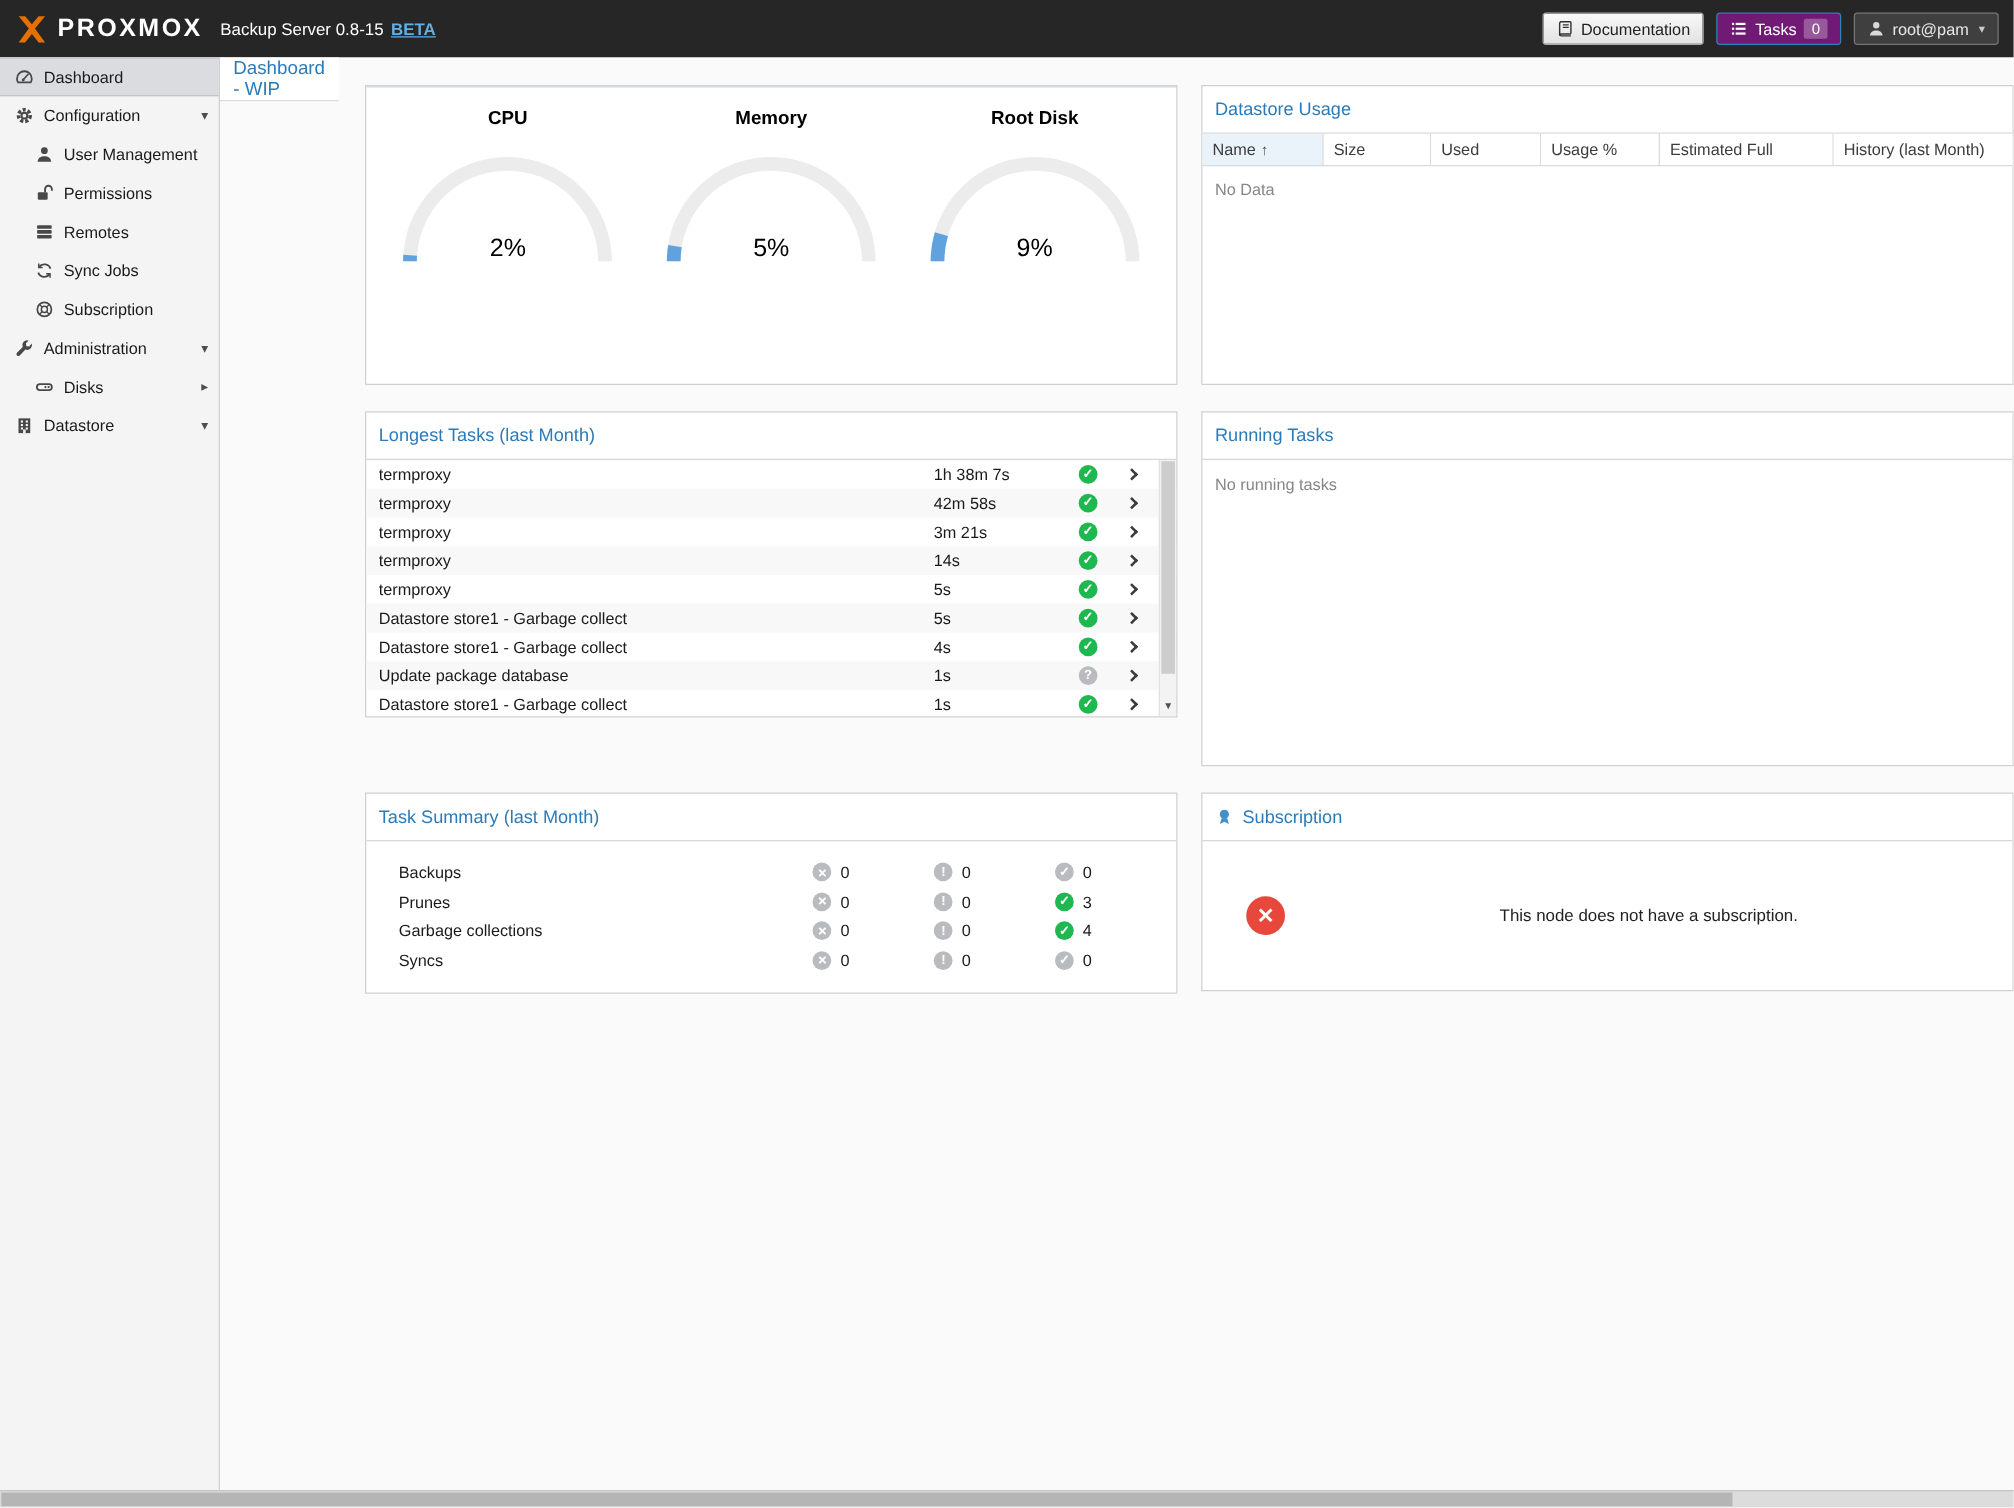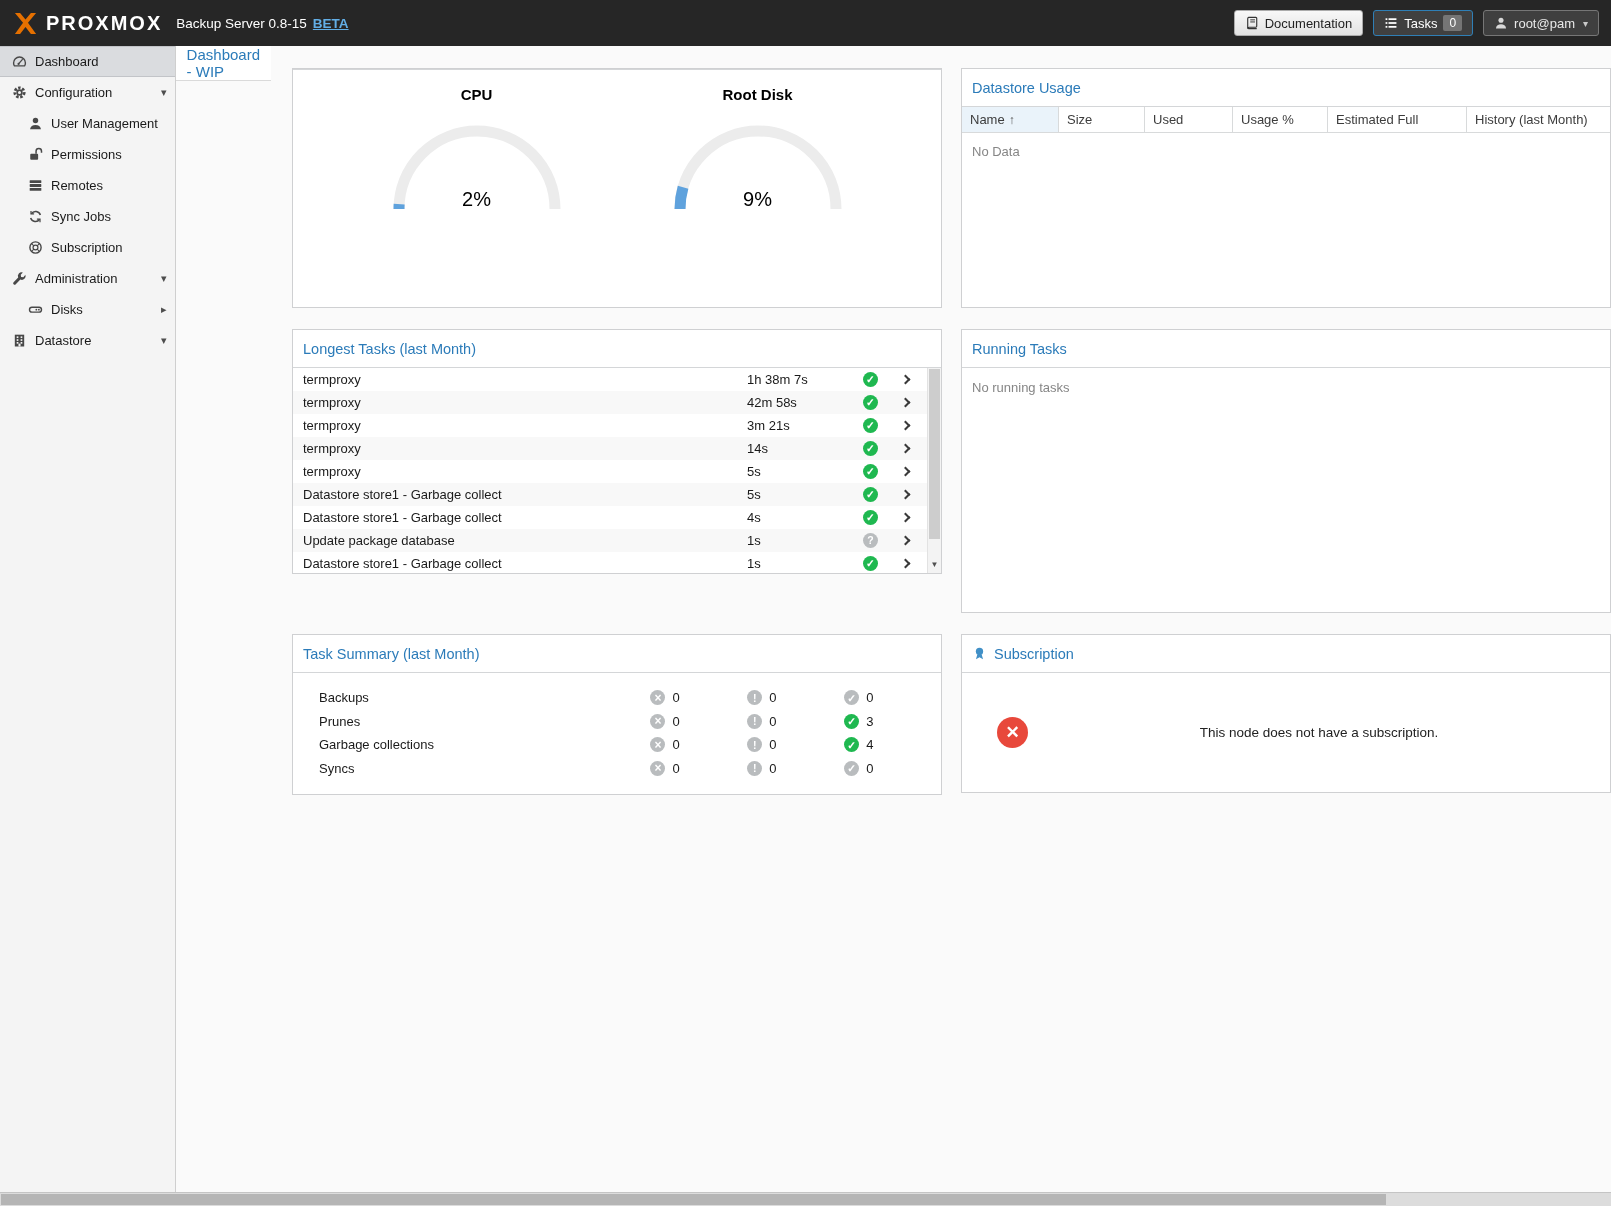--- a/index.html
+++ b/index.html
@@ -10,21 +10,21 @@
   .topbar { height:46px; background:#262626; display:flex; align-items:center; padding:0 12px; }
   .brand { display:flex; align-items:center; gap:7px; margin-right:14px; }
   .brand svg { width:27px; height:27px; display:block; }
   .brand-name { color:#fff; font-weight:bold; font-size:20px; letter-spacing:2px; }
   .topbar-title { color:#fff; font-size:13.5px; }
   .beta-link { color:#62aee6; font-size:13.5px; font-weight:bold; text-decoration:underline; margin-left:6px; cursor:pointer; }
   .topbar-right { margin-left:auto; display:flex; align-items:center; gap:10px; }
   .btn { display:inline-flex; align-items:center; gap:6px; height:26px; padding:0 10px; border-radius:3px; font-size:13px; cursor:pointer; white-space:nowrap; }
   .btn .ic { width:14px; height:14px; display:block; }
   .btn-light { background:linear-gradient(#f8f8f8,#e2e2e2); border:1px solid #ababab; color:#222; }
-  .btn-blue  { background:#404040; border:1px solid #2f7fb6; color:#fff; }
+  .btn-blue  { background:#701a75; border:1px solid #2f7fb6; color:#fff; }
   .btn-dark  { background:#3f3f3f; border:1px solid #767676; color:#e8e8e8; }
   .badge { background:rgba(255,255,255,.28); color:#fff; font-size:12px; padding:1px 6px; border-radius:2px; }
   .caret { font-size:10px; color:#c9c9c9; margin-left:2px; }
 
   
   .layout { display:flex; height:1146px; }
   .sidebar { width:177px; background:#f4f4f4; border-right:1px solid #cfcfcf; }
   .nav-item { height:31px; display:flex; align-items:center; gap:8px; padding:0 8px 0 12px; font-size:13px; cursor:pointer; }
   .nav-item.child { padding-left:28px; }
   .nav-item.selected { background:#dadcdf; border-top:1px solid #c2c4c8; border-bottom:1px solid #c2c4c8; }
@@ -282,20 +282,30 @@
               <div class="gauge-label">CPU</div>
               <div class="gauge-wrap">
                 <svg viewBox="0 0 176 95">
                   <path d="M10 88 A78 78 0 0 1 166 88" fill="none" stroke="#ececec" stroke-width="11"></path>
                   <path d="M10 88 A78 78 0 0 1 166 88" fill="none" stroke="#5fa2dd" stroke-width="11" pathLength="100" stroke-dasharray="2 100"></path>
                 </svg>
                 <div class="gauge-pct">2%</div>
               </div>
             </div>
             <div class="gauge">
+              <div class="gauge-label">Memory</div>
+              <div class="gauge-wrap">
+                <svg viewBox="0 0 176 95">
+                  <path d="M10 88 A78 78 0 0 1 166 88" fill="none" stroke="#ececec" stroke-width="11"></path>
+                  <path d="M10 88 A78 78 0 0 1 166 88" fill="none" stroke="#5fa2dd" stroke-width="11" pathLength="100" stroke-dasharray="5 100"></path>
+                </svg>
+                <div class="gauge-pct">5%</div>
+              </div>
+            </div>
+            <div class="gauge">
               <div class="gauge-label">Root Disk</div>
               <div class="gauge-wrap">
                 <svg viewBox="0 0 176 95">
                   <path d="M10 88 A78 78 0 0 1 166 88" fill="none" stroke="#ececec" stroke-width="11"></path>
                   <path d="M10 88 A78 78 0 0 1 166 88" fill="none" stroke="#5fa2dd" stroke-width="11" pathLength="100" stroke-dasharray="9 100"></path>
                 </svg>
                 <div class="gauge-pct">9%</div>
               </div>
             </div>
           </div>

